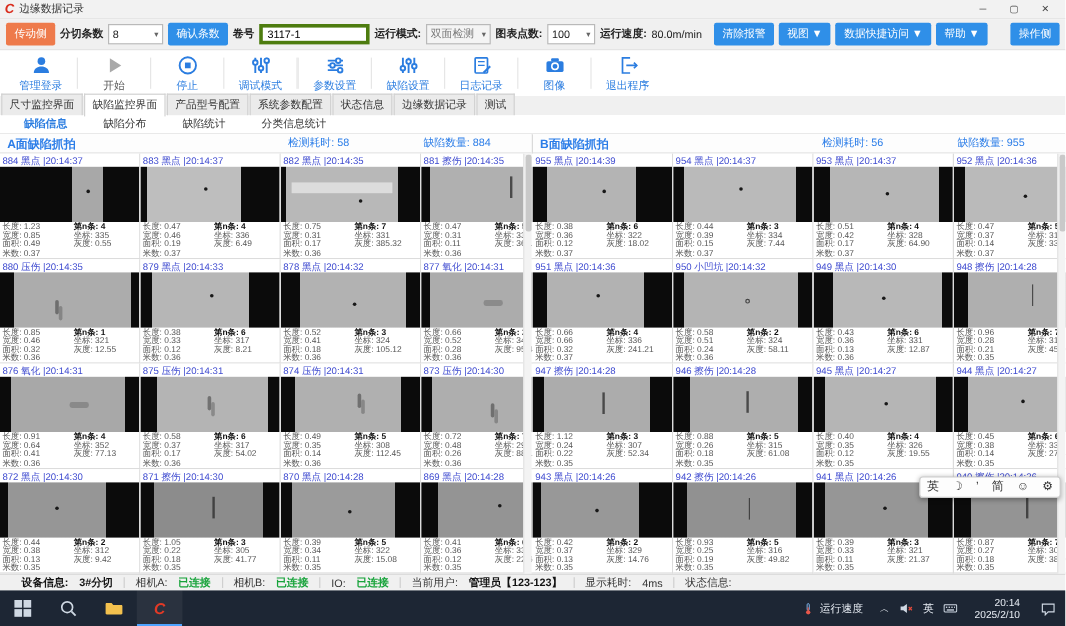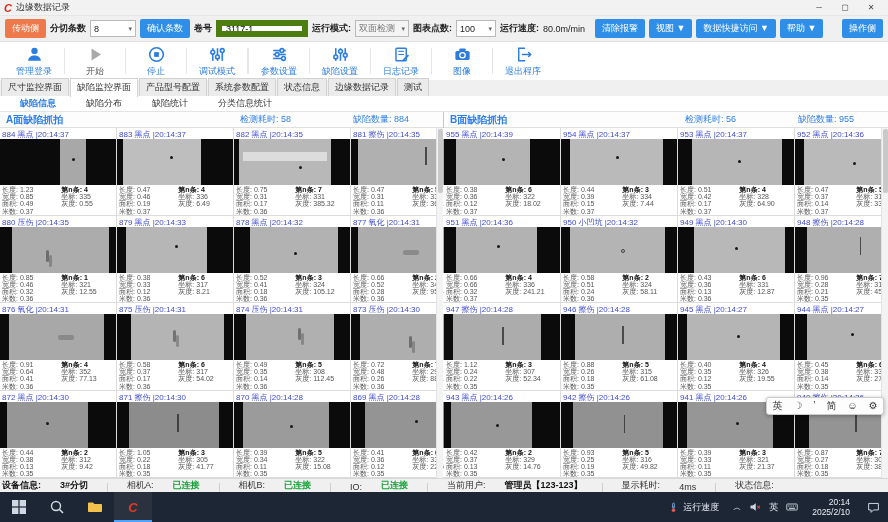--- a/index.html
+++ b/index.html
@@ -17,21 +17,21 @@
   
   .toolbar1 { height:26px; background:#f0f0f0; display:flex; align-items:center; gap:4px; padding:0 5px; border-bottom:1px solid #e2e2e2; }
   .lbl { font-size:9px; font-weight:bold; color:#222; white-space:nowrap;text-align:right; }
   .val { font-size:9px; color:#222; white-space:nowrap; }
   .btn { font-size:9px; color:#fff; border:none; border-radius:2px; padding:3px 7px; white-space:nowrap; cursor:pointer; font-family:inherit; }
   .btn.orange { background:#ee7a4b; }
   .btn.blue { background:#2f8fe8; }
   .select { background:#fff; border:1px solid #b9b9b9; height:17px; display:flex; align-items:center; font-size:9px; padding:0 3px; min-width:40px; justify-content:space-between; gap:5px; }
   .select::after { content:"▾"; font-size:7px; color:#666; }
   .select.gray { background:#f4f4f4; color:#777; }
-  .input { height:17px; border:6px solid #4d7c0f; font-size:9px; padding:0 4px; width:92px; font-family:inherit; }
+  .input { height:17px; border:3px solid #4d7c0f; font-size:9px; padding:0 4px; width:92px; font-family:inherit; }
 
   
   .toolbar2 { height:38px; background:#fff; display:flex; align-items:center; padding:0 4px; }
   .action-btn { width:60px; display:flex; flex-direction:column; align-items:center; justify-content:center; gap:1px; cursor:pointer; }
   .action-icon { height:20px; display:flex; align-items:center; }
   .action-icon svg { width:19px; height:19px; }
   .action-label { font-size:9px; color:#2b7de0; white-space:nowrap; }
   .action-btn.muted .action-label { color:#555; }
   .tb2-sep { width:1px; height:26px; background:#e6e6e6; }
 
@@ -66,21 +66,21 @@
   .speck.pit { width:4px; height:4px; border:1px solid rgba(40,40,40,.8); border-radius:50%; }
   .band { position:absolute; left:8%; top:28%; width:72%; height:9px; background:rgba(255,255,255,.5); }
   .cell-info { display:flex; font-size:7px; line-height:7.2px; color:#555; padding:1px 2px 0; }
   .col { width:53%; }
   .col.right { width:47%; }
   .strong { color:#111; font-weight:bold; }
   .vscroll { position:absolute; right:0; top:16px; bottom:0; width:7px; background:#f3f3f3; border-left:1px solid #e3e3e3; cursor:pointer; }
   .vthumb { width:5px; margin:1px; height:64px; background:#c9c9c9; border-radius:2px; }
 
   
-  .statusbar { height:14px; background:#f0f0f0; border-top:1px solid #d8d8d8; display:flex; align-items:flex-end; gap:19px; padding:0 2px; font-size:9px; color:#333; white-space:nowrap; }
+  .statusbar { height:14px; background:#f0f0f0; border-top:1px solid #d8d8d8; display:flex; align-items:center; gap:9px; padding:0 18px; font-size:9px; color:#333; white-space:nowrap; }
   .sb-strong { font-weight:bold; color:#111; }
   .green { color:#17a33a; font-weight:bold; }
   .sbsep { width:1px; height:9px; background:#cfcfcf; }
 
   
   .taskbar { height:30px; background:#1d2634; display:flex; align-items:center; color:#e8edf4; }
   .tb-icon { width:38px; height:30px; display:flex; align-items:center; justify-content:center; cursor:pointer; }
   .tb-icon.active { box-shadow:inset 0 -2px 0 #4da3ff; background:rgba(255,255,255,.06); }
   .tb-icon svg { width:16px; height:16px; }
   .weather { margin-left:auto; display:flex; align-items:center; gap:4px; padding:0 8px; font-size:9px; height:30px; cursor:pointer; }

